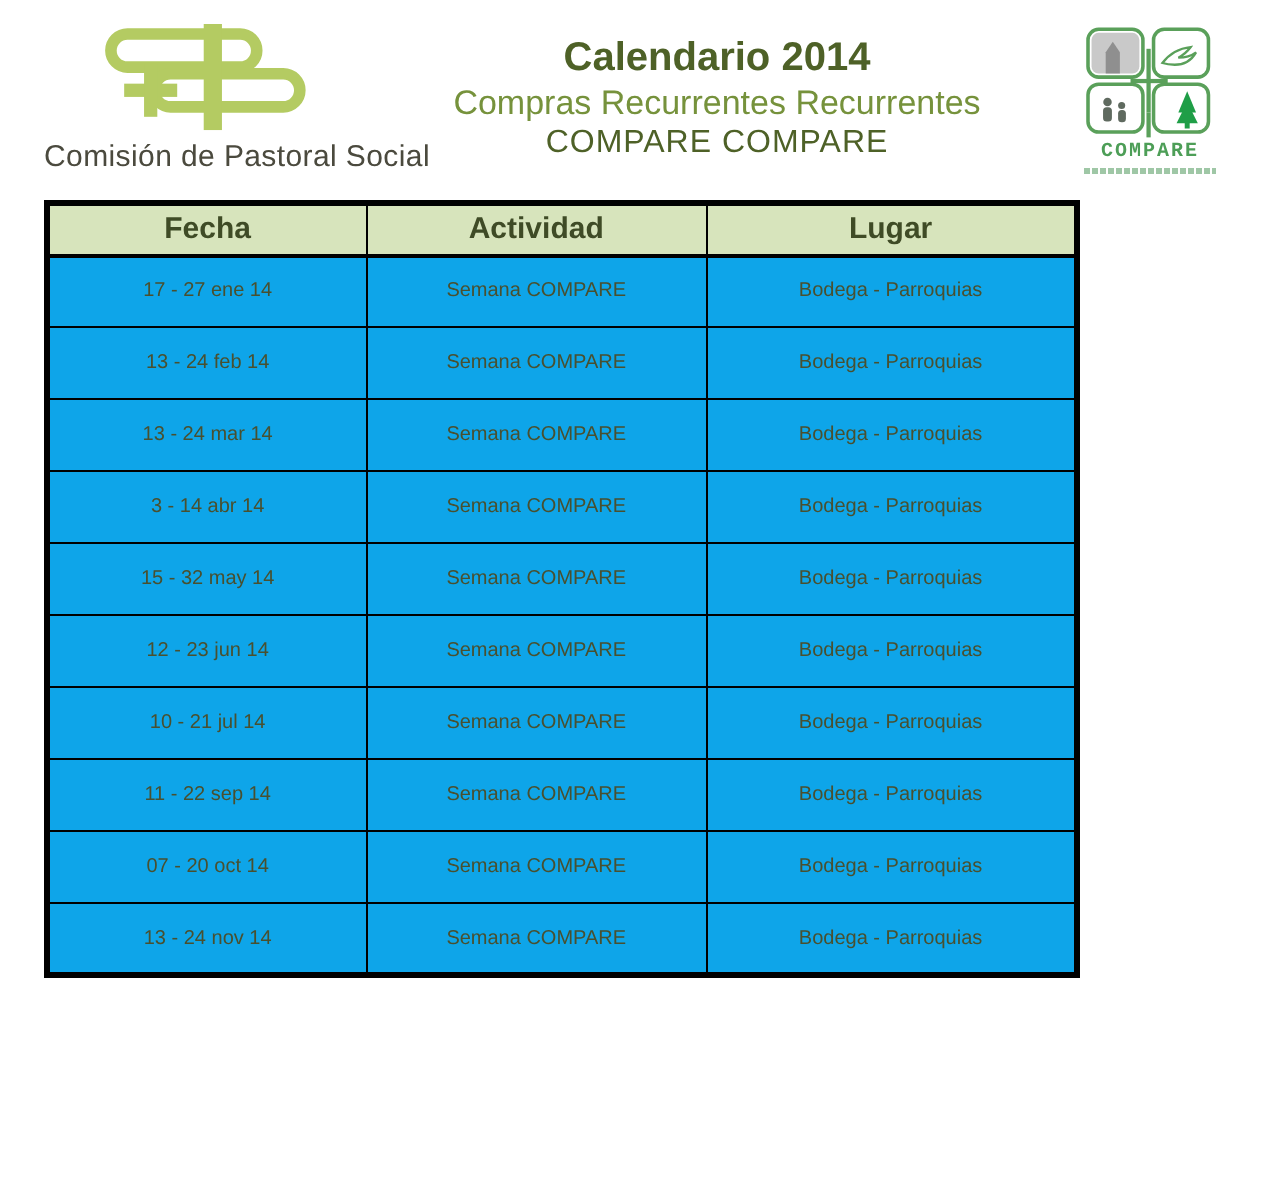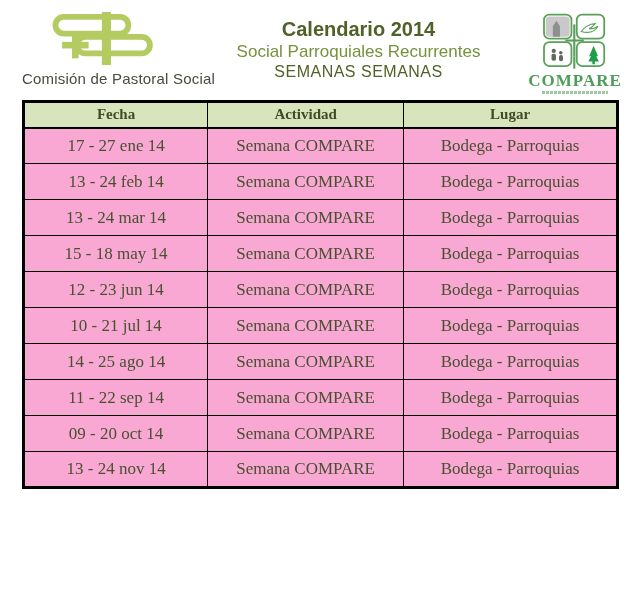--- a/index.html
+++ b/index.html
@@ -33,49 +33,49 @@
   .titles h1{
     margin:0;font-size:20px;font-weight:bold;color:var(--title-green);
     line-height:1.2;
     text-align:center;
   }
   .subtitle{font-size:17px;color:var(--subtitle-green);line-height:1.25;}
   .subtitle2{font-size:16px;color:var(--title-green);line-height:1.3;letter-spacing:0.5px;}
   .logo-right{width:96px;flex:0 0 auto;text-align:center;padding-top:2px;}
   .logo-right svg{display:block;margin:0 auto;}
   .compare-label{
-    font-family:Liberation Serif, serif;font-weight:bold;
-    font-size:17px;color:var(--compare-green);letter-spacing:1px;line-height:1;
+    font-family:Liberation Mono, monospace;font-weight:bold;
+    font-size:10px;color:var(--compare-green);letter-spacing:1px;line-height:1;
     margin-top:-2px;
   }
   .compare-tagline{
     width:66px;height:3px;margin:2px auto 0 auto;
     background:repeating-linear-gradient(90deg,#9fc7a6 0 3px,#ffffff 3px 4px);
   }
 
   
   table.calendar{
     border-collapse:collapse;
-    width:597px;
+    width:518px;
     margin:4px 0 0 22px;
     table-layout:fixed;
-    font-family:Liberation Serif, serif;
+    font-family:Liberation Sans, sans-serif;
     padding-left:25px;
   }
   table.calendar{border:3px solid var(--border-black);}
   table.calendar th,
   table.calendar td{border:1px solid var(--border-black);text-align:center;vertical-align:middle;}
   table.calendar th{
     background:var(--header-bg);
     color:var(--header-text);
     font-weight:bold;font-size:15px;height:26px;
     border-bottom:2px solid var(--border-black);
   }
   table.calendar td{
-    color:var(--table-text);font-size:17px;height:36px;background:#f9a8d4;
+    color:var(--table-text);font-size:10px;height:36px;background:#0ea5e9;
   }
   col.c1{width:31%;} col.c2{width:33%;} col.c3{width:36%;}
 </style>
 </head>
 <body>
 
 <div class="page">
 
   <div class="header">
 
@@ -90,22 +90,22 @@
         <rect x="22" y="36" width="32" height="8" fill="#b4cb62"></rect>
         <rect x="34" y="24" width="8" height="32" fill="#b4cb62"></rect>
       </svg>
       <div class="logo-text">
         <div>Comisión de Pastoral Social</div>
       </div>
     </div>
 
     <div class="titles">
       <h1>Calendario 2014</h1>
-      <div class="subtitle">Social Parroquiales Recurrentes</div>
-      <div class="subtitle2">SEMANAS SEMANAS</div>
+      <div class="subtitle">Compras Recurrentes Recurrentes</div>
+      <div class="subtitle2">COMPARE COMPARE</div>
     </div>
 
     <div class="logo-right">
       <svg width="80" height="62" viewBox="0 0 90 70" aria-hidden="true">
 
         <g stroke="#5aa05a" stroke-width="2" fill="#ffffff">
           <rect x="10" y="3" width="31" height="27" rx="6"></rect>
           <rect x="47" y="3" width="31" height="27" rx="6"></rect>
           <rect x="10" y="34" width="31" height="27" rx="6"></rect>
           <rect x="47" y="34" width="31" height="27" rx="6"></rect>
@@ -168,53 +168,53 @@
     <td>Semana COMPARE</td>
     <td>Bodega - Parroquias</td>
   </tr>
 
   <tr>
     <td>13 - 24 mar 14</td>
     <td>Semana COMPARE</td>
     <td>Bodega - Parroquias</td>
   </tr>
 
-
-  <tr>
-    <td>15 - 18 may 14</td>
+  <tr>
+    <td>3 - 14 abr 14</td>
+    <td>Semana COMPARE</td>
+    <td>Bodega - Parroquias</td>
+  </tr>
+
+  <tr>
+    <td>15 - 32 may 14</td>
     <td>Semana COMPARE</td>
     <td>Bodega - Parroquias</td>
   </tr>
 
   <tr>
     <td>12 - 23 jun 14</td>
     <td>Semana COMPARE</td>
     <td>Bodega - Parroquias</td>
   </tr>
 
   <tr>
     <td>10 - 21 jul 14</td>
     <td>Semana COMPARE</td>
     <td>Bodega - Parroquias</td>
   </tr>
 
-  <tr>
-    <td>14 - 25 ago 14</td>
-    <td>Semana COMPARE</td>
-    <td>Bodega - Parroquias</td>
-  </tr>
 
   <tr>
     <td>11 - 22 sep 14</td>
     <td>Semana COMPARE</td>
     <td>Bodega - Parroquias</td>
   </tr>
 
   <tr>
-    <td>09 - 20 oct 14</td>
+    <td>07 - 20 oct 14</td>
     <td>Semana COMPARE</td>
     <td>Bodega - Parroquias</td>
   </tr>
 
   <tr>
     <td>13 - 24 nov 14</td>
     <td>Semana COMPARE</td>
     <td>Bodega - Parroquias</td>
   </tr>
 

